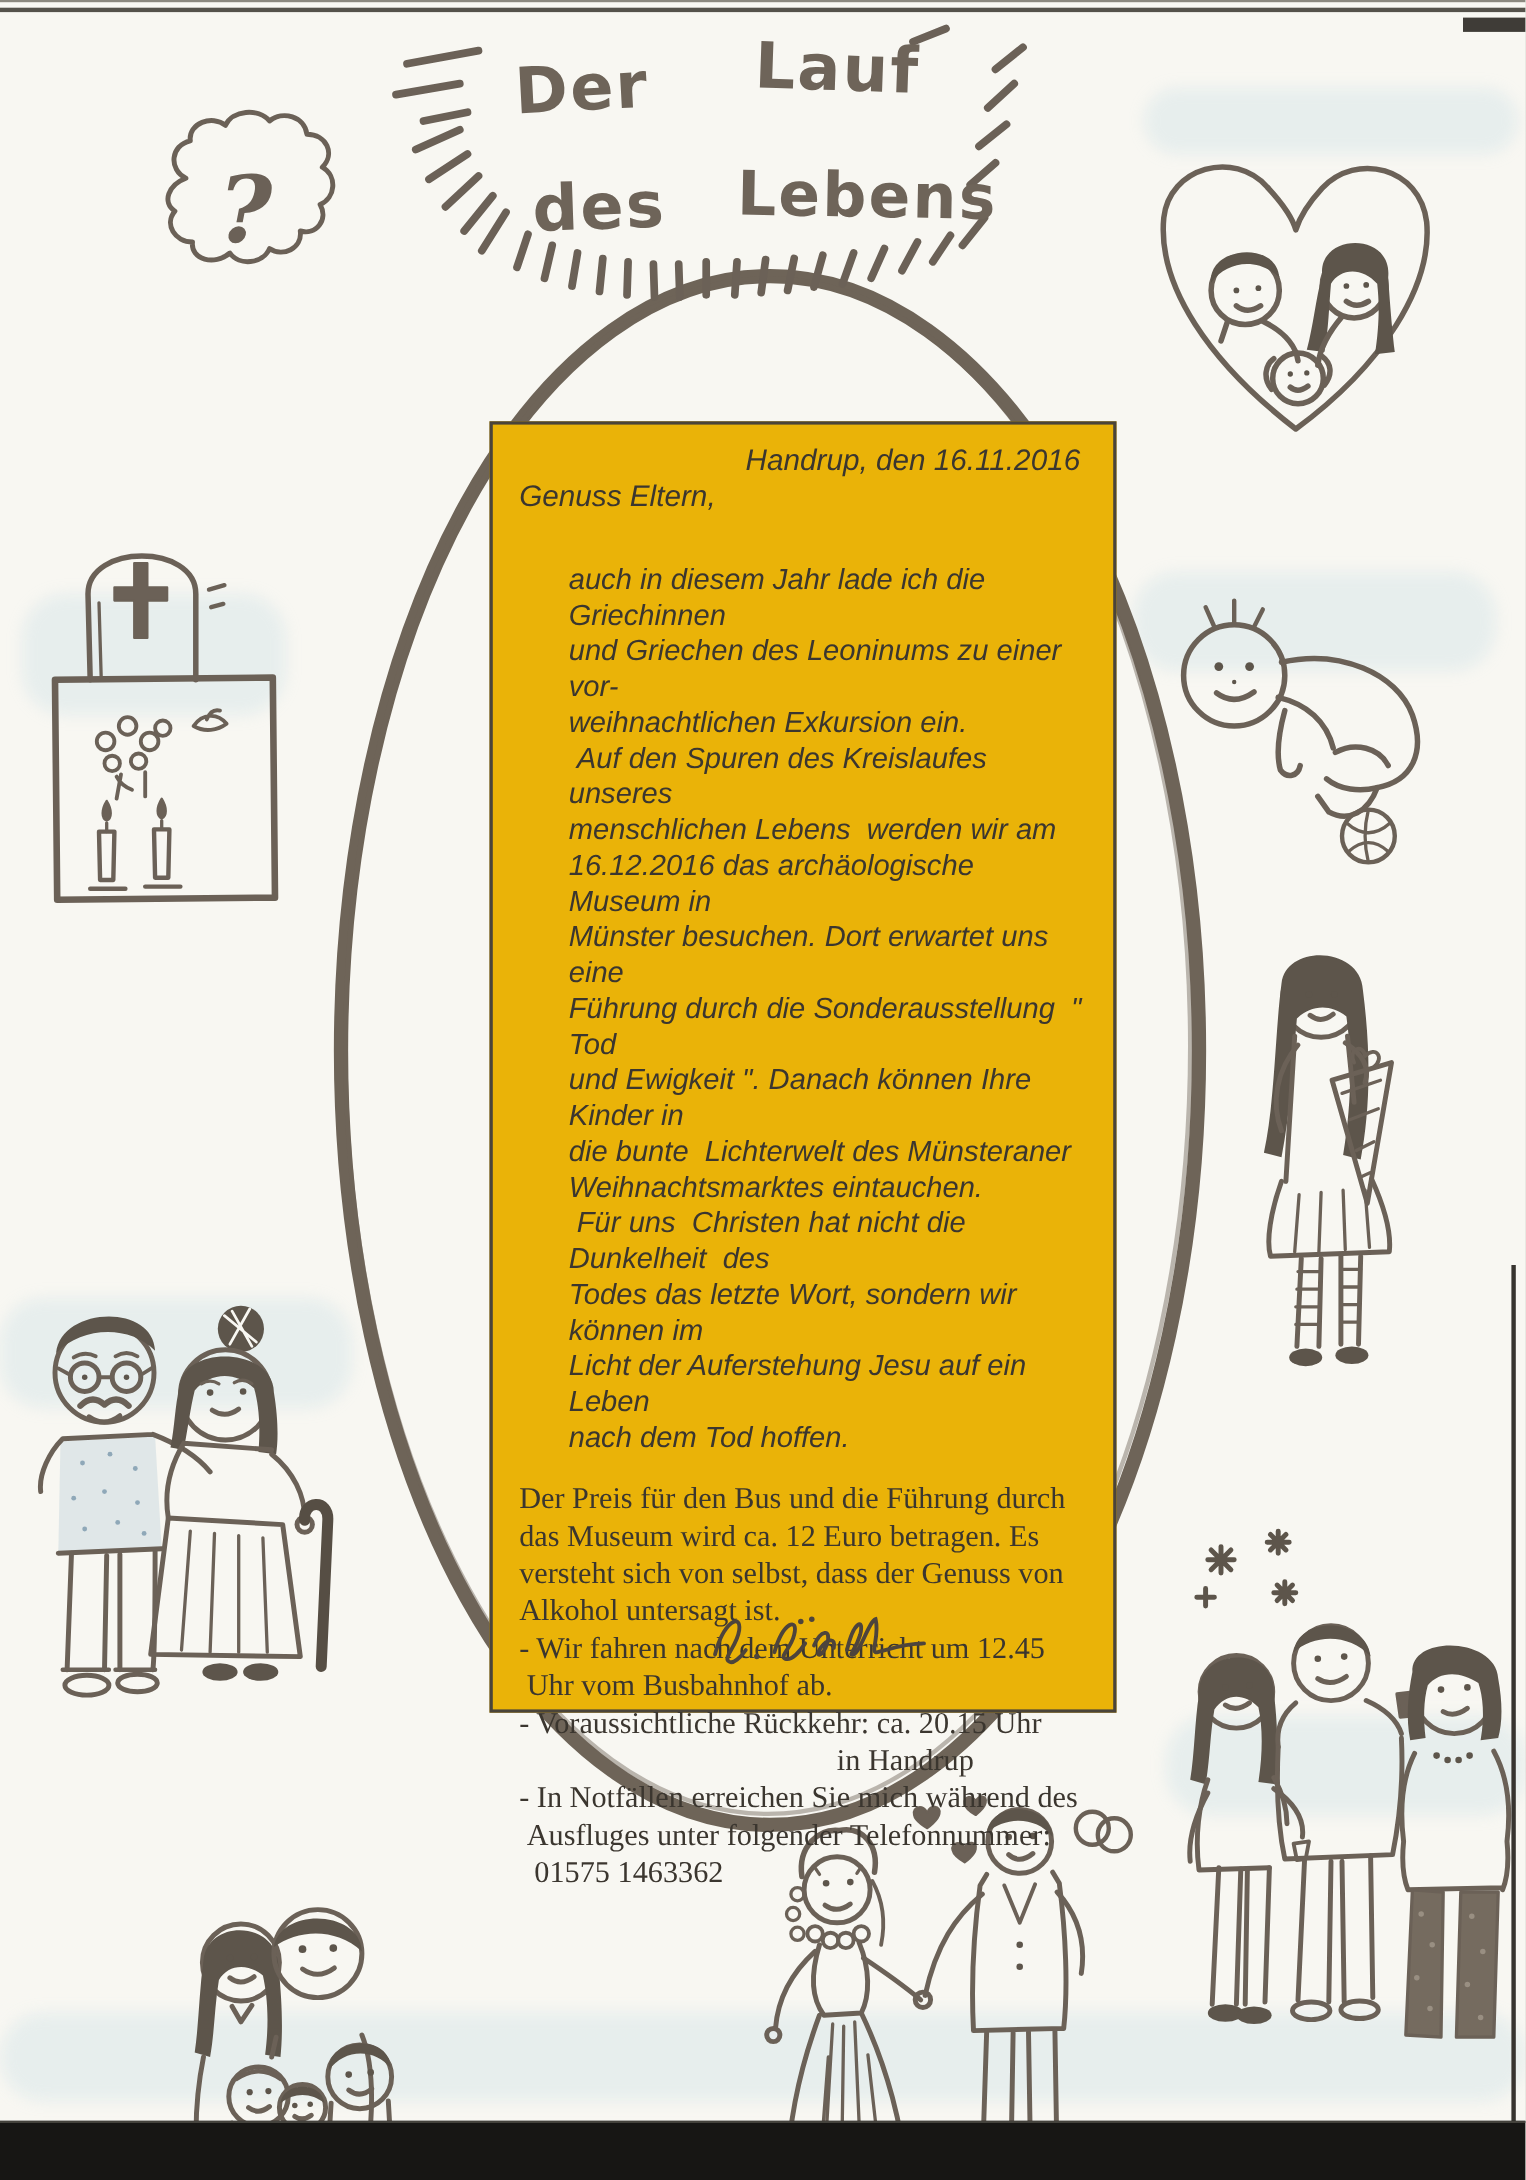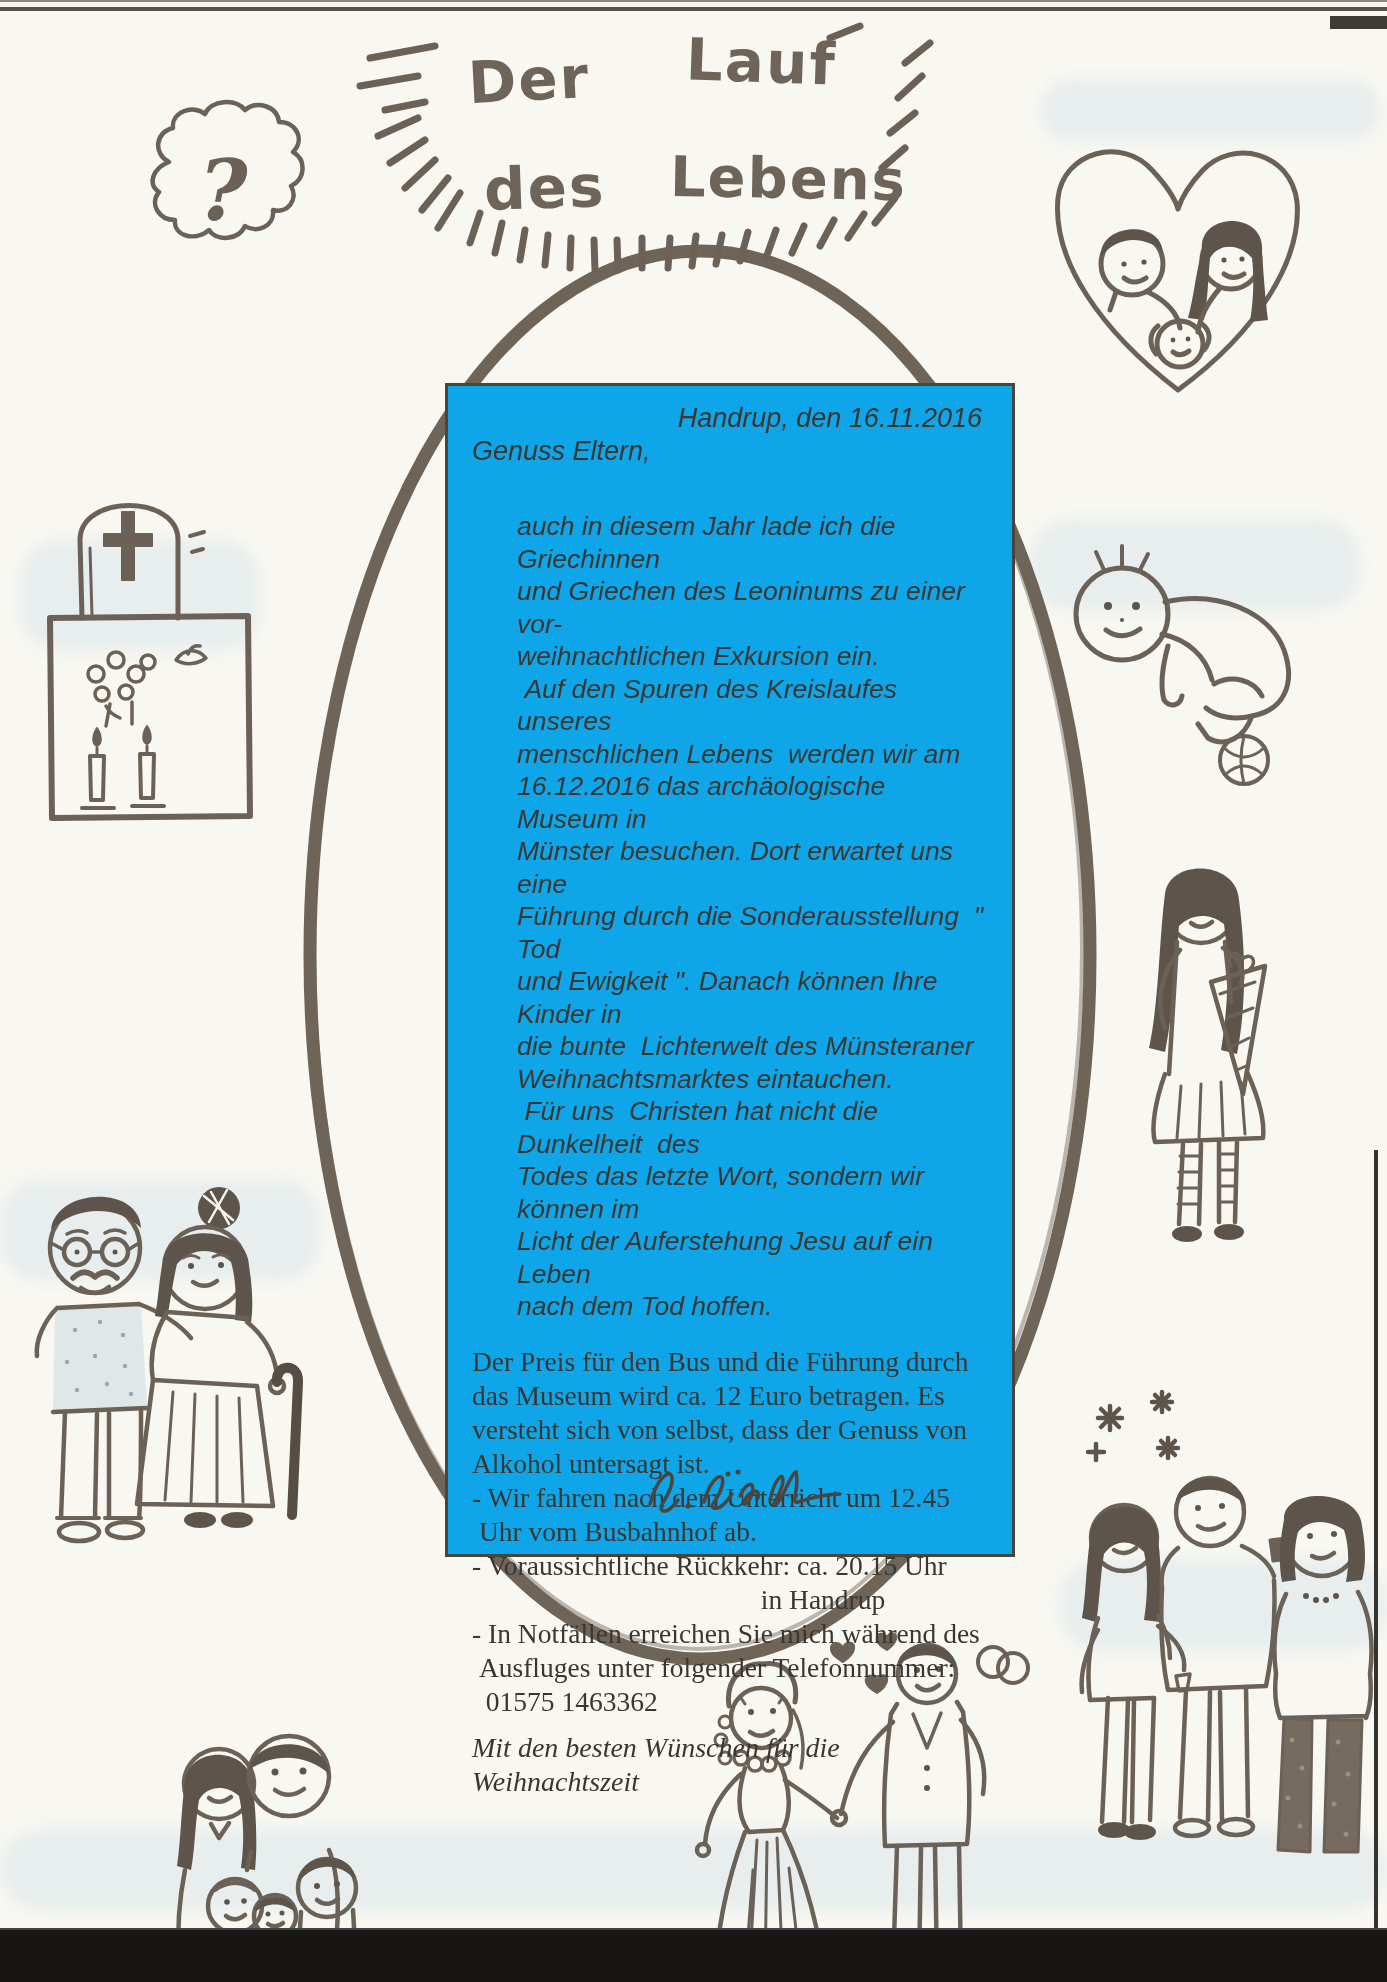--- a/index.html
+++ b/index.html
@@ -11,21 +11,21 @@
   .scan-top-a{position:absolute;left:0;top:0;width:100%;height:2px;background:#8b887f;z-index:9;}
   .scan-top-b{position:absolute;left:0;top:7px;width:100%;height:4px;background:#55524b;z-index:9;}
   .scan-corner{position:absolute;left:1330px;top:16px;width:57px;height:13px;background:#3f3c37;z-index:9;}
   .scan-right{position:absolute;left:1374px;top:1150px;width:4px;height:782px;background:#37342f;z-index:9;}
   .scan-bottom{position:absolute;left:0;top:1928px;width:100%;height:54px;background:#171614;border-top:2px solid #44423c;z-index:9;}
   
   .tword{position:absolute;color:#6e6459;font-family:"DejaVu Sans",sans-serif;font-weight:bold;
          letter-spacing:2px;z-index:2;}
   
   .letter{position:absolute;left:445px;top:383px;width:570px;height:1174px;box-sizing:border-box;
-          border:3px solid #4a443a;background:#0ea5e9;z-index:5;padding:16px 26px 0 24px;color:#3b362f;}
+          border:3px solid #4a443a;background:#eab308;z-index:5;padding:16px 26px 0 24px;color:#3b362f;}
   .date{font:italic 27px/33px "Liberation Sans",sans-serif;text-align:right;padding-right:4px;}
   .salutation{font:italic 27px/33px "Liberation Sans",sans-serif;}
   .para-inv{font:italic 26.5px/32.5px "Liberation Sans",sans-serif;margin-top:42px;white-space:pre-wrap;margin-left:45px;}
   .para-det{font:27.5px/34px "Liberation Serif",serif;margin-top:22px;white-space:pre-wrap;}
   .closing{font:italic 28px/34px "Liberation Serif",serif;margin-top:12px;white-space:pre-wrap;}
   .signature{position:absolute;left:192px;top:1058px;}
 </style>
 </head>
 <body>
 
@@ -356,22 +356,20 @@
 das Museum wird ca. 12 Euro betragen. Es
 versteht sich von selbst, dass der Genuss von
 Alkohol untersagt ist.
 - Wir fahren nach dem Unterricht um 12.45
  Uhr vom Busbahnhof ab.
 - Voraussichtliche Rückkehr: ca. 20.15 Uhr
                                           in Handrup
 - In Notfällen erreichen Sie mich während des
  Ausfluges unter folgender Telefonnummer:
   01575 1463362</div>
-    <div class="closing">Mit den besten Wünschen für die
-Weihnachtszeit</div>
     <svg class="signature" width="210" height="85" viewBox="0 0 210 85">
       <g stroke="#4d443c" stroke-width="3.5" fill="none" stroke-linecap="round">
         <path d="M10,60 C18,30 34,22 32,38 C30,52 18,62 22,66 C26,70 34,62 38,56"></path>
         <circle cx="48" cy="62" r="2.5" fill="#4d443c" stroke="none"></circle>
         <path d="M64,58 C72,30 86,26 82,42 C79,55 68,62 74,64 C80,66 88,56 92,50"></path>
         <circle cx="88" cy="30" r="2.5" fill="#4d443c" stroke="none"></circle>
         <circle cx="98" cy="28" r="2.5" fill="#4d443c" stroke="none"></circle>
         <path d="M100,52 C106,38 116,36 112,50 C108,62 100,64 106,54 C112,46 120,44 118,54"></path>
         <path d="M130,56 C136,30 146,26 142,42 C138,56 130,62 136,60 C142,58 150,30 156,28 C160,44 150,60 158,58 C166,56 182,50 200,50"></path>
       </g>

